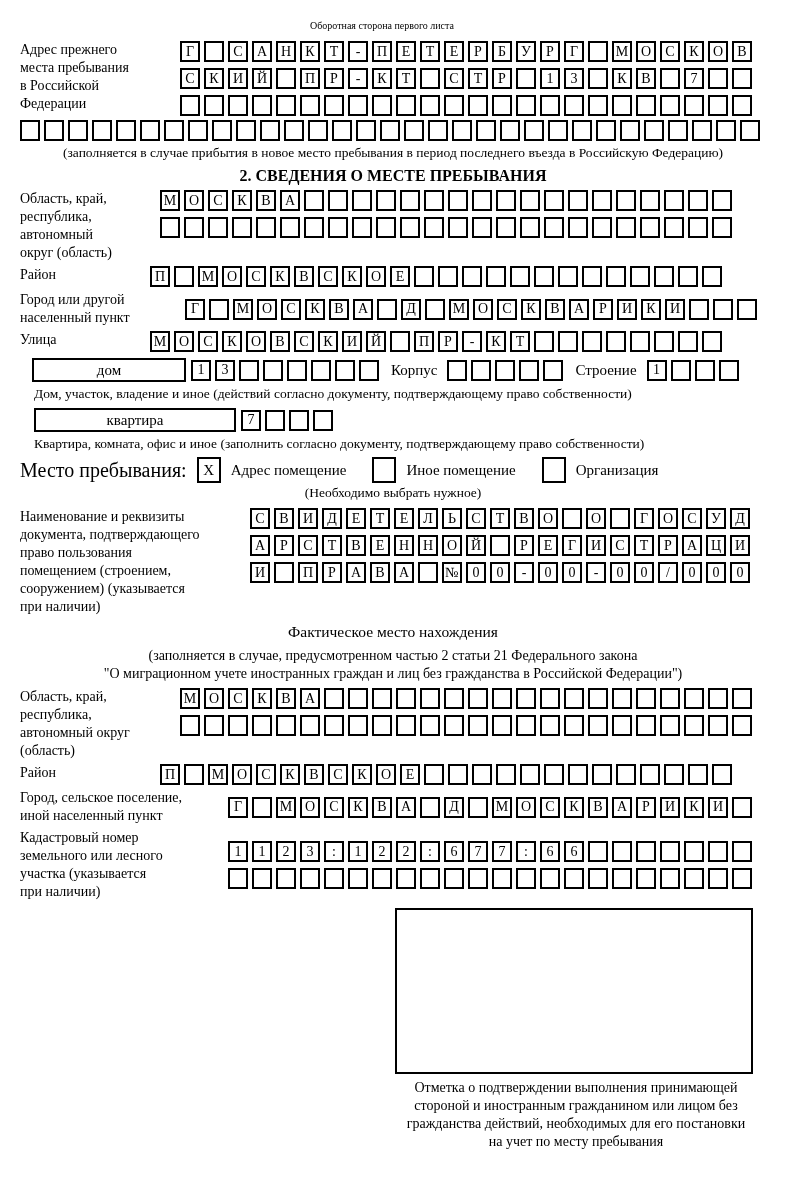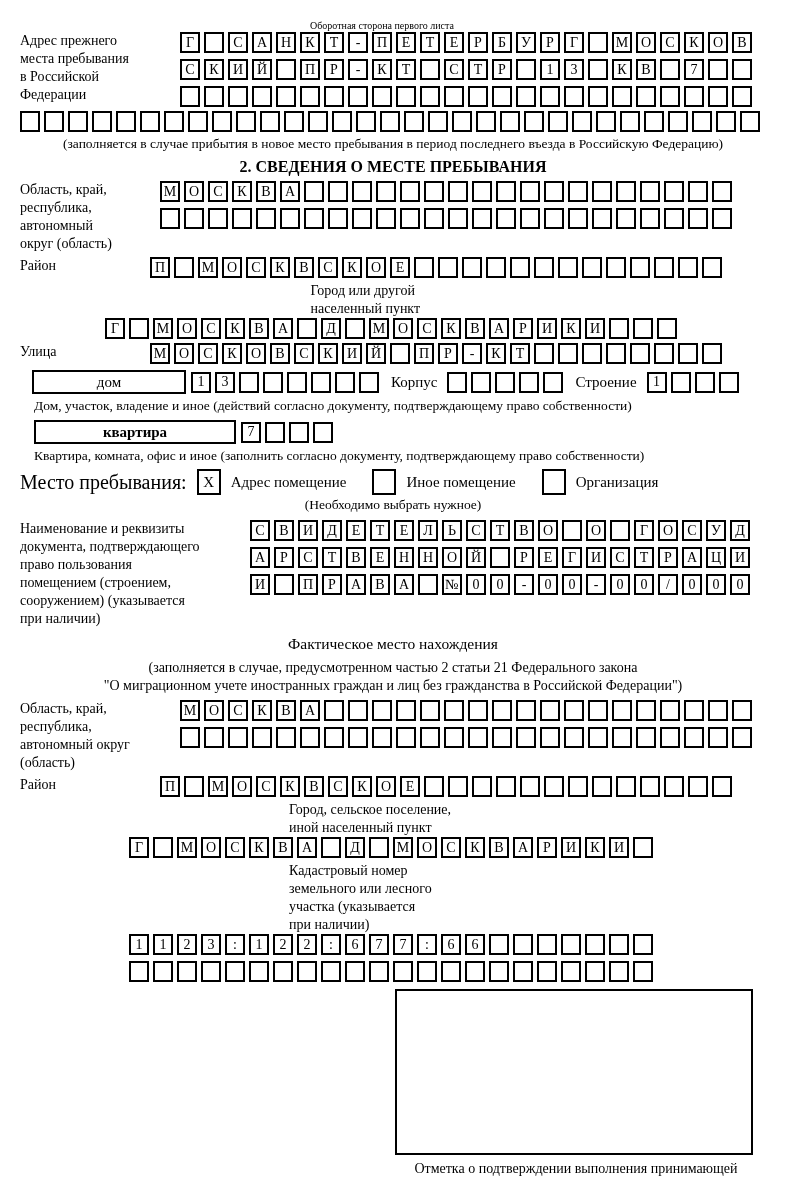--- a/index.html
+++ b/index.html
@@ -5,40 +5,40 @@
   html,body { margin:0; padding:0; background:#fff; color:#000;
     font-family:"Liberation Serif","DejaVu Serif",serif; }
   .page { width:800px; box-sizing:border-box; padding:20px 34px 14px 20px; }
 
   .header-note { text-align:center; font-size:10px; padding-right:22px; }
 
   h2.sect { font-size:16px; font-weight:bold; text-align:center; margin:6px 0 5px 0; }
   h3.sect { font-size:15.5px; font-weight:normal; text-align:center; margin:7px 0 6px 0; }
 
   .frow { display:flex; align-items:flex-start; margin-bottom:4px; }
-  .frow.vcenter { align-items:center;flex-direction:column; }
+  .frow.vcenter { align-items:center; }
   .flabel { flex:none; font-size:14px; line-height:18px; white-space:pre-line; }
   .w160{width:160px} .w140{width:140px} .w130{width:130px} .w165{width:165px}
   .w230{width:230px} .w208{width:208px}
 
   .cellcol { display:flex; flex-direction:column; gap:6px; }
   .cells { display:flex; flex-wrap:nowrap; }
   .cell { flex:none; width:16px; height:17px; border:2px solid #000; margin-right:4px;
     display:inline-flex; align-items:center; justify-content:center;
     font-size:14px; background:#fff; }
 
   .caption { font-size:13.5px; margin:0 0 4px 0; }
   .caption.center { text-align:center; }
   .caption.indent { margin-left:14px; }
 
   .hrow { display:flex; align-items:center; margin:6px 0 4px 12px; }
   .fieldbox { flex:none; height:20px; border:2px solid #000; display:flex;
     align-items:center; justify-content:center; font-size:15px; margin-right:5px; }
   .fieldbox.dom { width:150px; }
-  .fieldbox.kv  { width:198px;font-weight:bold; }
+  .fieldbox.kv  { width:198px; }
   .inline-label { font-size:15px; margin:0 10px 0 8px; white-space:nowrap; }
 
   .stayrow { display:flex; align-items:center; margin:5px 0 2px 0; }
   .stay-label { font-size:20px; margin-right:10px; }
   .checkbox { flex:none; width:20px; height:22px; border:2px solid #000;
     display:inline-flex; align-items:center; justify-content:center; font-size:15px; }
   .opt-label { font-size:15px; margin:0 26px 0 10px; white-space:nowrap; }
 
   .lawnote { text-align:center; font-size:14px; line-height:17px; margin:1px 0; }
 
@@ -49,21 +49,21 @@
   .overflow-row { margin:0 0 4px 0; }
   .mb6 { margin-bottom:6px; }
 </style>
 </head>
 <body>
 
 <div class="page">
 
   <div class="header-note">Оборотная сторона первого листа</div>
 
-  <div class="frow" style="margin-top:1px">
+  <div class="frow" style="margin-top:10px">
     <div class="flabel w160">Адрес прежнего
 места пребывания
 в Российской
 Федерации</div>
     <div class="cellcol">
       <div class="cells">
           <span class="cell">Г</span>
           <span class="cell"></span>
           <span class="cell">С</span>
           <span class="cell">А</span>

